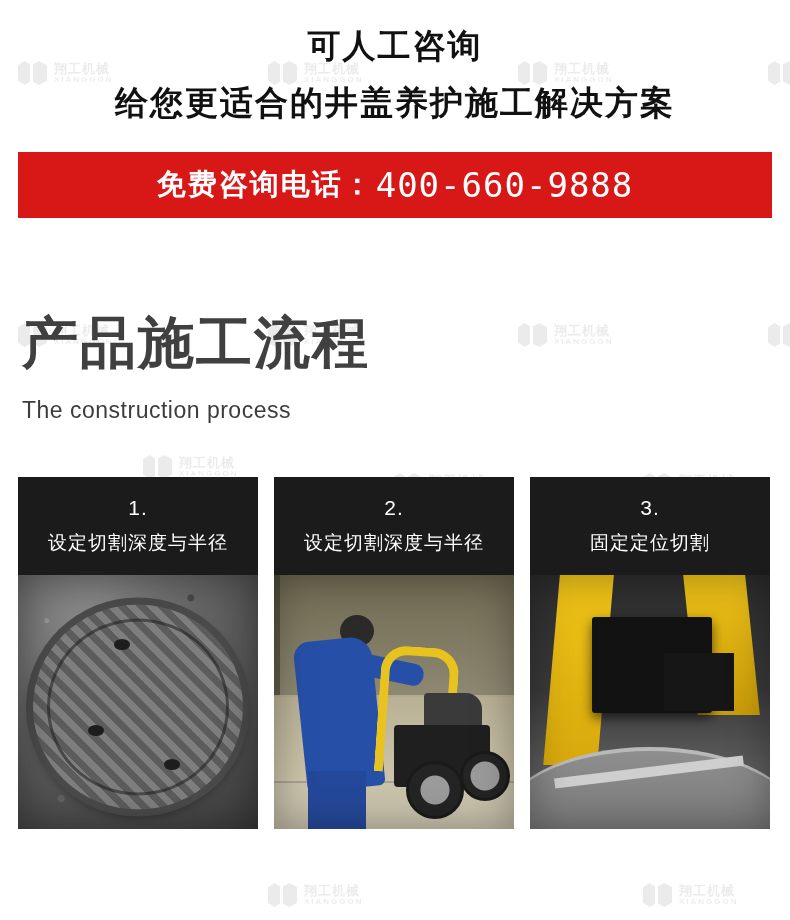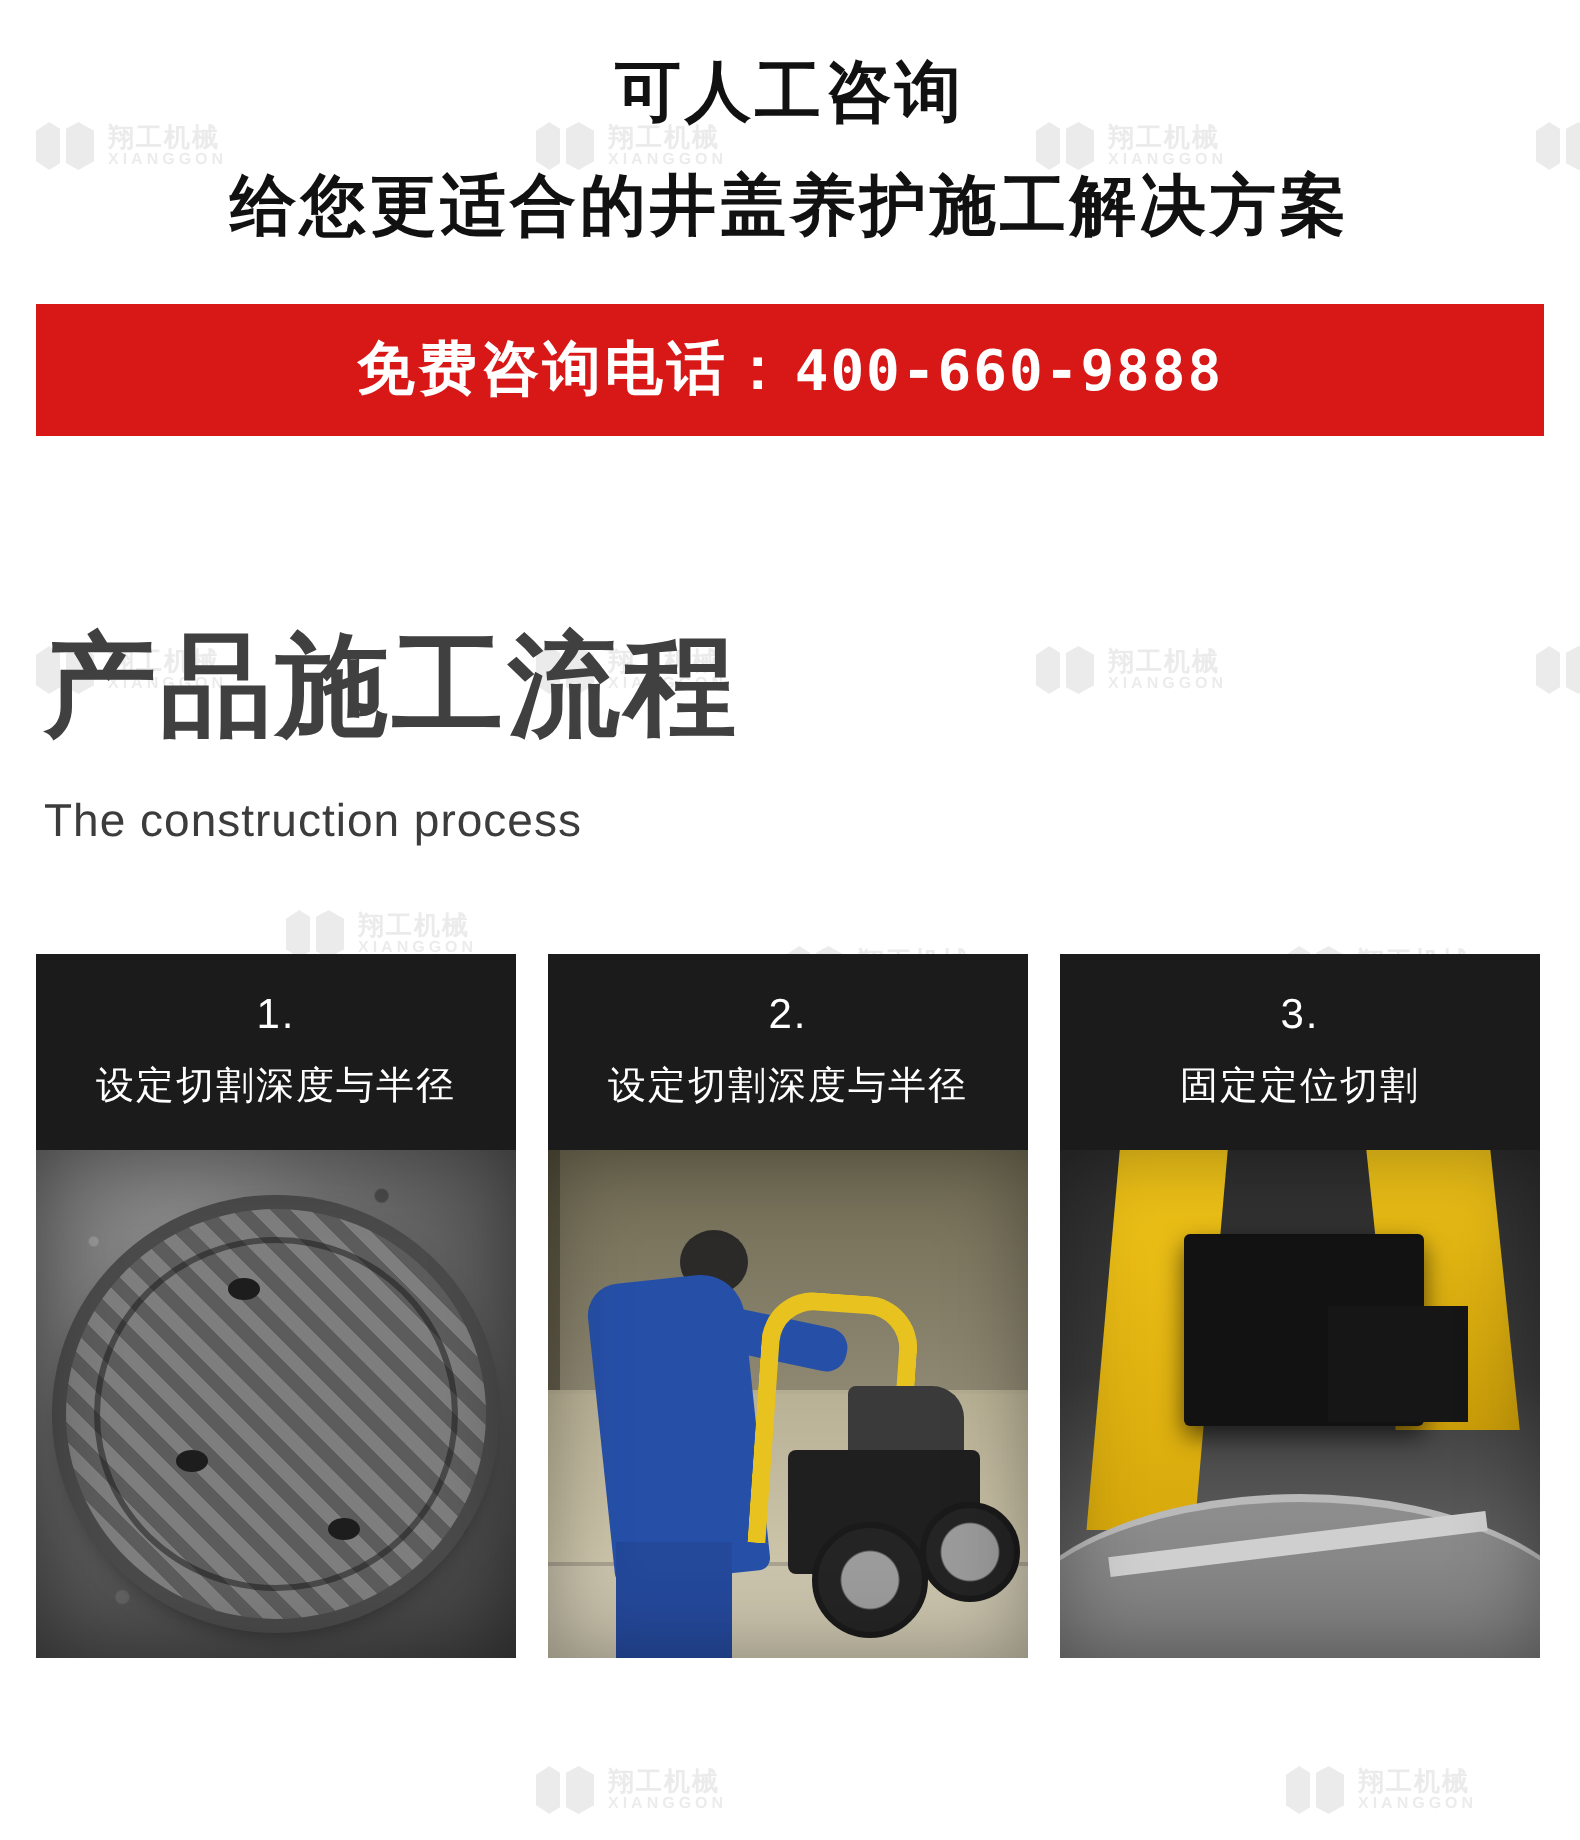--- a/index.html
+++ b/index.html
@@ -105,22 +105,22 @@
     justify-content: center;
     gap: 2px;
   }
   .phone-label {
     font-size: 29px;
     font-weight: bold;
     color: #ffffff;
     letter-spacing: 2px;
   }
   .phone-number {
-    font-size: 28px;
-    font-weight: bold;
+    font-size: 34px;
+    font-weight: normal;
     color: #ffffff;
     letter-spacing: 1px;
     font-family: "DejaVu Sans Mono", monospace;
   }
 
   .section-title-block {
     margin: 96px 0 0 22px;
   }
   .section-title {
     font-size: 56px;

